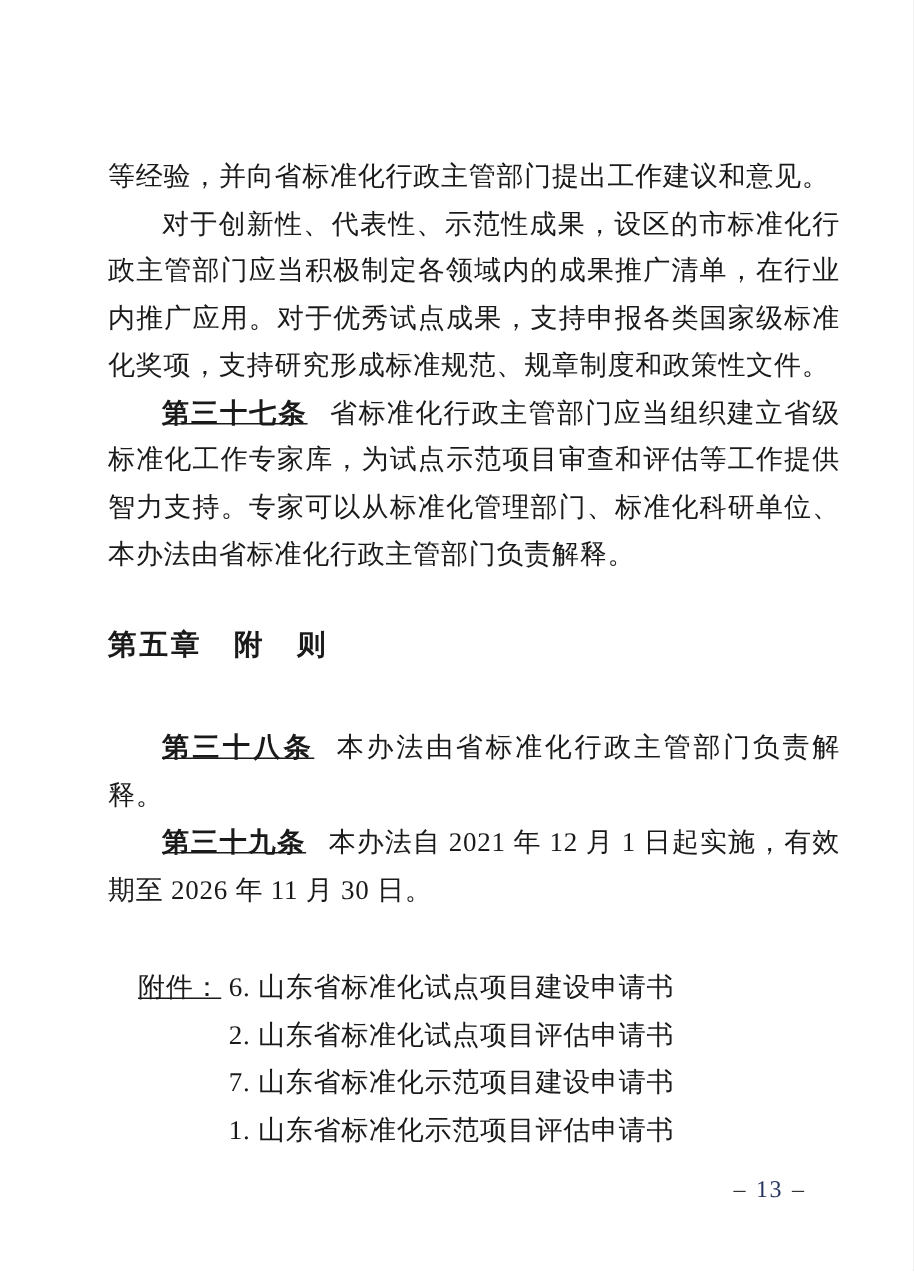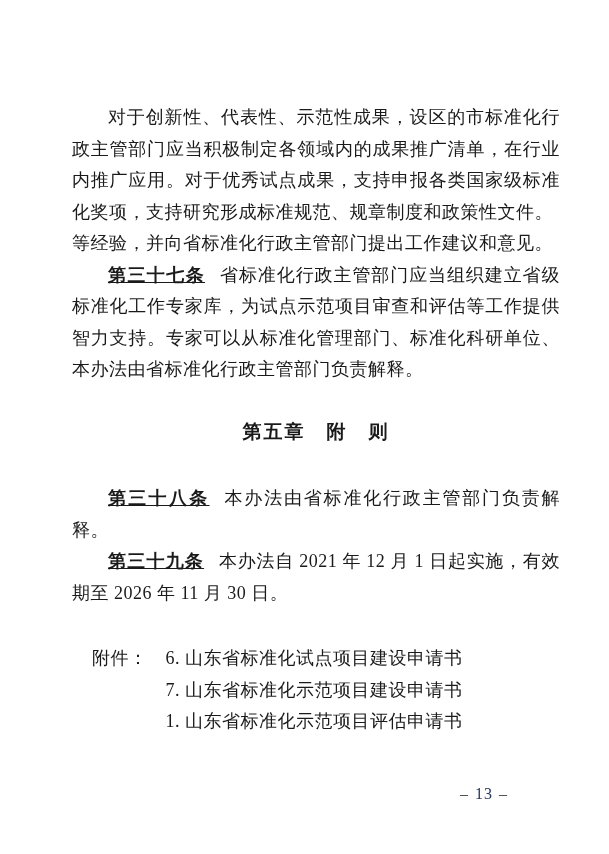--- a/index.html
+++ b/index.html
@@ -34,77 +34,78 @@
     font-family: "Liberation Sans", "DejaVu Sans", sans-serif;
     font-weight: 700;
     margin-right: 15px;
     letter-spacing: 1px;
     text-decoration: underline;
   }
 
   .chapter-heading {
     margin-top: 30px;
     margin-bottom: 36px;
-    text-align: center;
     text-indent: 0;
     font-size: 19px;
-    font-family: Liberation Sans, sans-serif;
+    font-family: Liberation Mono, monospace;
     font-weight: 700;
     letter-spacing: 2px;
   }
 
   .attachments {
     margin-top: 34px;
     padding-left: 20px;
     display: flex;
     align-items: flex-start;
     text-align: left;
   }
   .attach-label {
     white-space: nowrap;
-    margin-right: 18px;
+    margin-right: 5px;
+    text-decoration: underline;
   }
   .attach-items div { line-height: 31.5px; }
 
   .footer {
     position: absolute;
-    left: 460px;
+    left: 489px;
     top: 785px;
     font-size: 16px;
     line-height: 18px;
     color: #333333;
     letter-spacing: 1px;
   }
   .footer .page-num {
     color: #26355f;
     margin: 0 6px;
   }
 </style>
 </head>
 <body>
 
 <div class="page">
   <div class="content">
 
+    <p class="body-para continuation">等经验，并向省标准化行政主管部门提出工作建议和意见。</p>
+
     <p class="body-para">对于创新性、代表性、示范性成果，设区的市标准化行政主管部门应当积极制定各领域内的成果推广清单，在行业内推广应用。对于优秀试点成果，支持申报各类国家级标准化奖项，支持研究形成标准规范、规章制度和政策性文件。</p>
-
-    <p class="body-para continuation">等经验，并向省标准化行政主管部门提出工作建议和意见。</p>
 
     <p class="body-para"><span class="article-num">第三十七条</span><span>省标准化行政主管部门应当组织建立省级标准化工作专家库，为试点示范项目审查和评估等工作提供智力支持。专家可以从标准化管理部门、标准化科研单位、本办法由省标准化行政主管部门负责解释。</span></p>
 
     <p class="chapter-heading">第五章　附　则</p>
 
     <p class="body-para"><span class="article-num">第三十八条</span><span>本办法由省标准化行政主管部门负责解释。</span></p>
 
     <p class="body-para"><span class="article-num">第三十九条</span><span>本办法自 2021 年 12 月 1 日起实施，有效期至 2026 年 11 月 30 日。</span></p>
 
     <div class="attachments">
       <span class="attach-label">附件：</span>
       <div class="attach-items">
         <div>6. 山东省标准化试点项目建设申请书</div>
+        <div>2. 山东省标准化试点项目评估申请书</div>
         <div>7. 山东省标准化示范项目建设申请书</div>
         <div>1. 山东省标准化示范项目评估申请书</div>
       </div>
     </div>
 
   </div>
 
   <div class="footer"><span>–</span><span class="page-num">13</span><span>–</span></div>
 </div>
 

